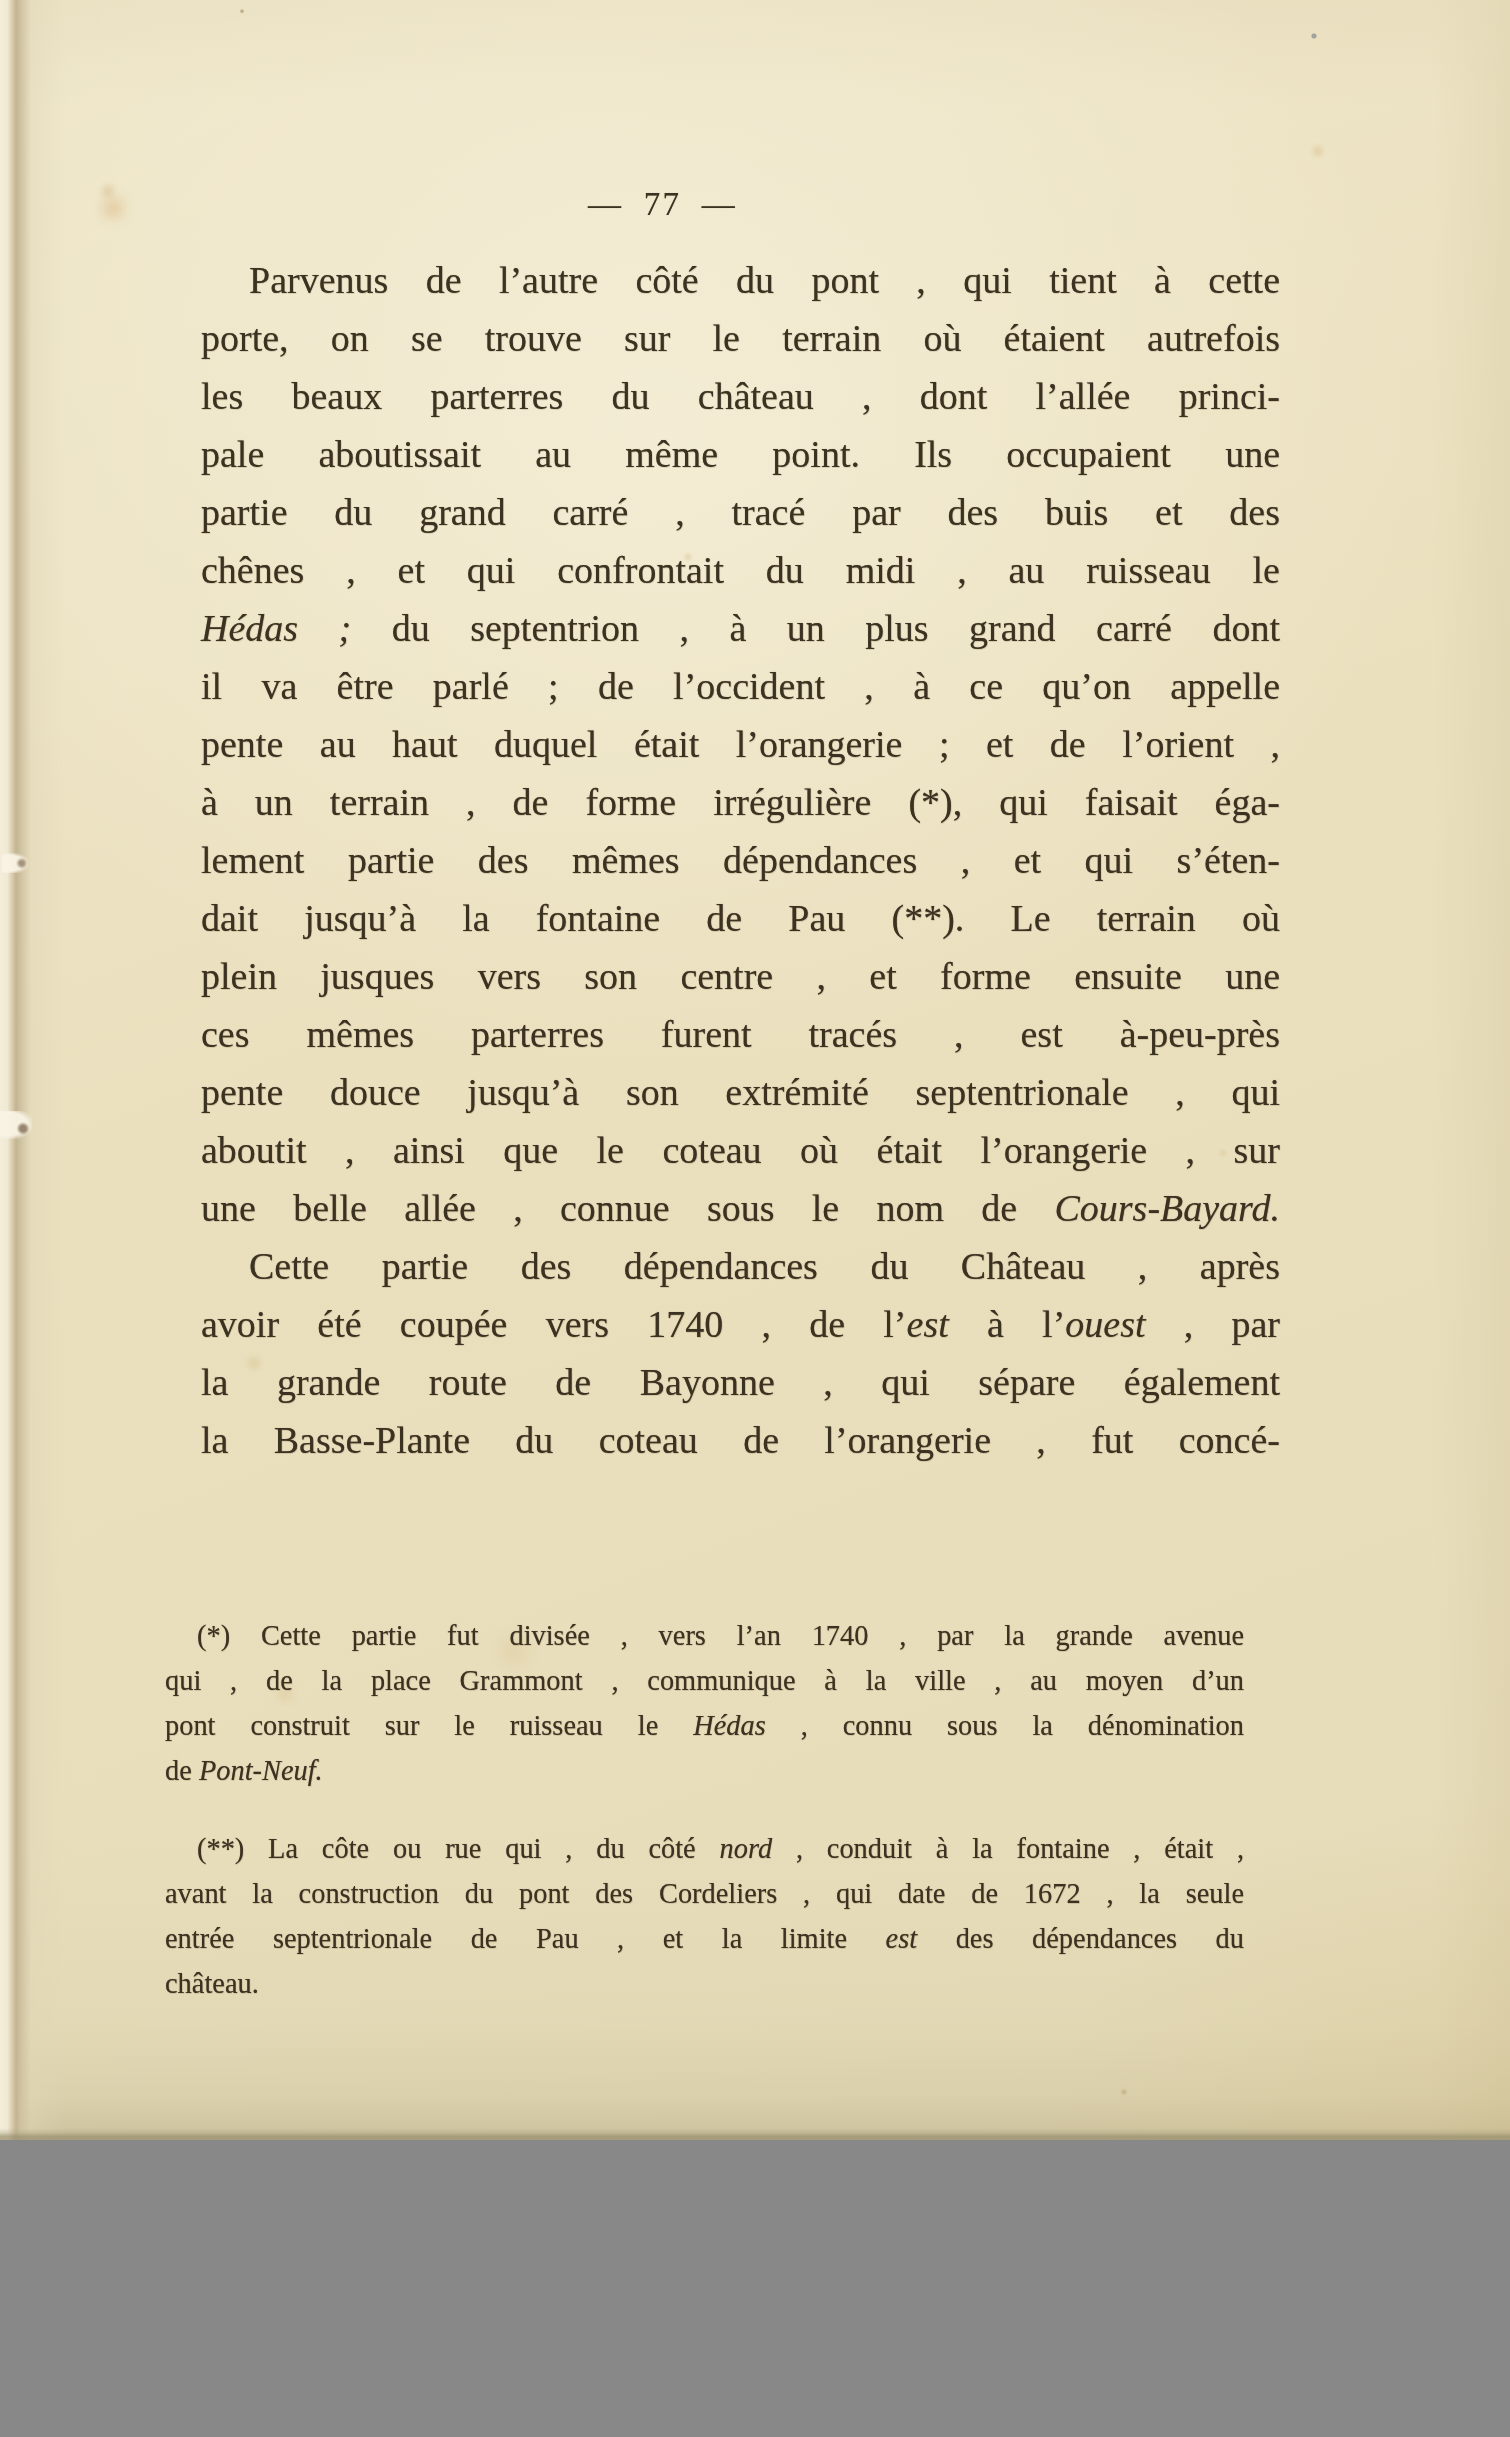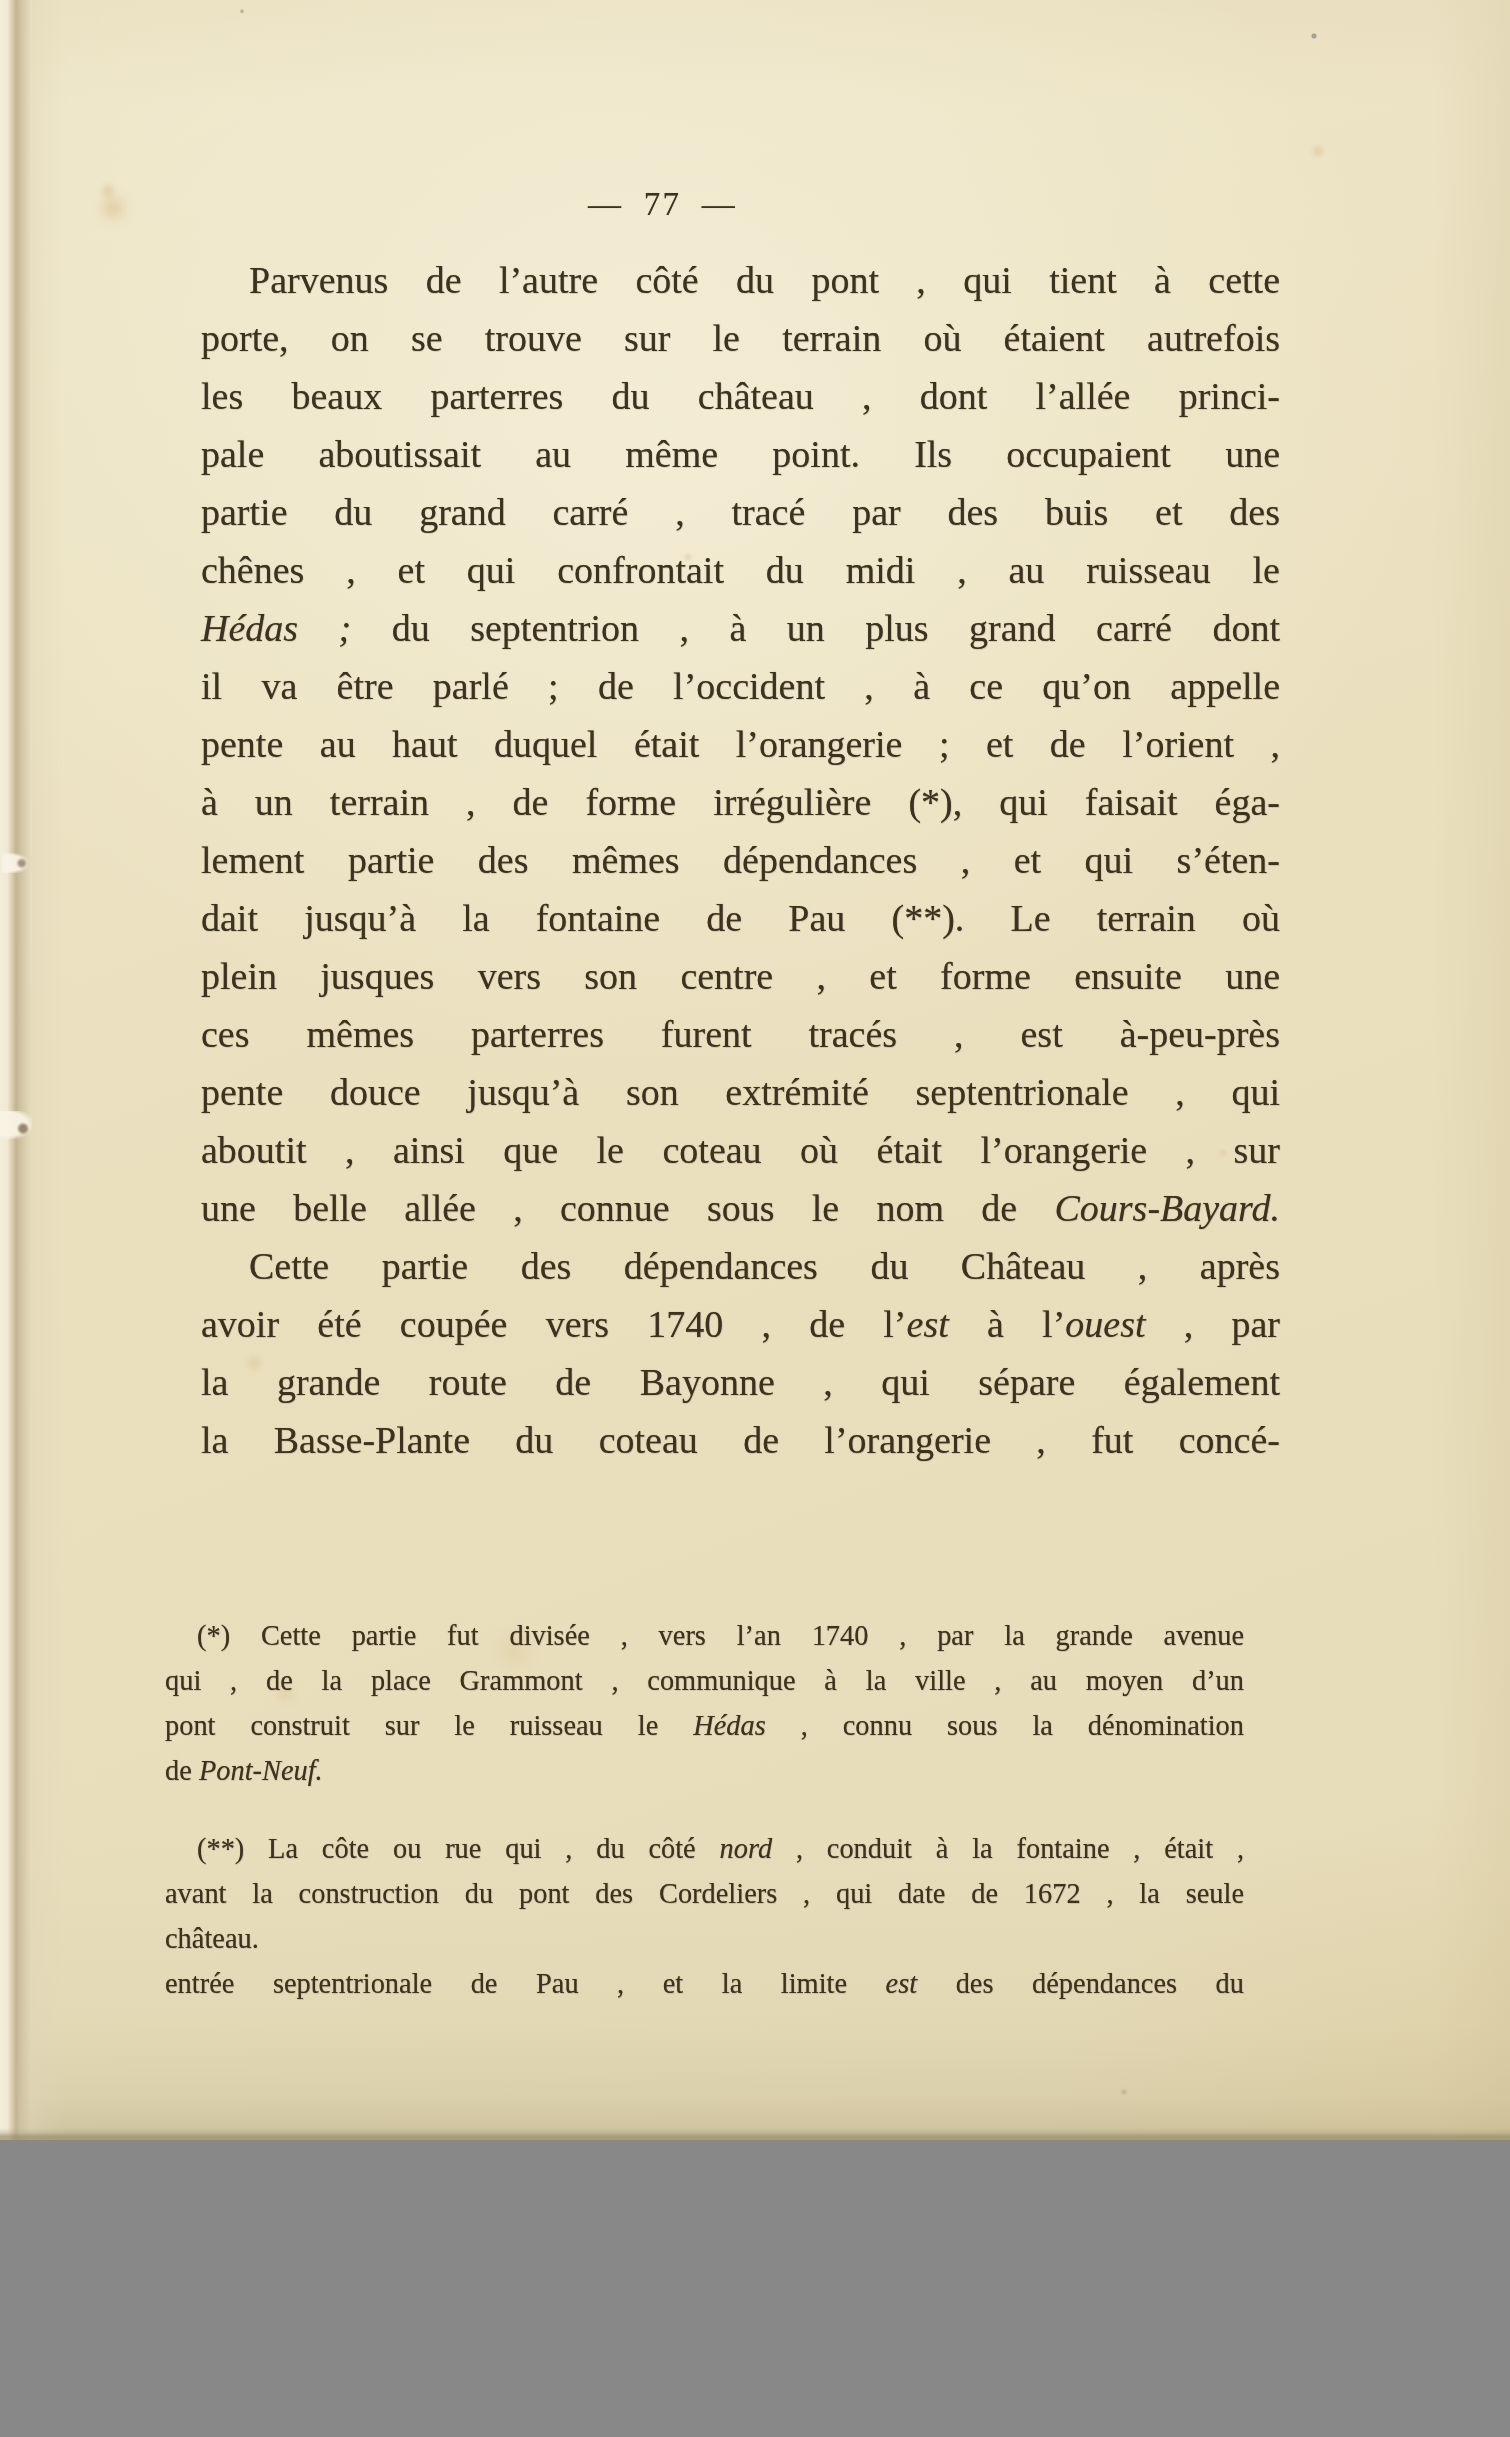--- a/index.html
+++ b/index.html
@@ -135,17 +135,17 @@
 
   <div class="footnote footnote-1">
       <div class="tline indent"><span>(*) Cette partie fut divisée , vers l’an 1740 , par la grande avenue</span></div>
       <div class="tline"><span>qui , de la place Grammont , communique à la ville , au moyen d’un</span></div>
       <div class="tline"><span>pont construit sur le ruisseau le </span><span class="it">Hédas</span><span> , connu sous la dénomination</span></div>
       <div class="tline end"><span>de </span><span class="it">Pont-Neuf.</span></div>
     </div>
   <div class="footnote footnote-2">
       <div class="tline indent"><span>(**) La côte ou rue qui , du côté </span><span class="it">nord</span><span> , conduit à la fontaine , était ,</span></div>
       <div class="tline"><span>avant la construction du pont des Cordeliers , qui date de 1672 , la seule</span></div>
+      <div class="tline"><span>entrée septentrionale de Pau , et la limite </span><span class="it">est</span><span> des dépendances du</span></div>
       <div class="tline end"><span>château.</span></div>
-      <div class="tline"><span>entrée septentrionale de Pau , et la limite </span><span class="it">est</span><span> des dépendances du</span></div>
     </div>
 </div>
 
 
 </body></html>

